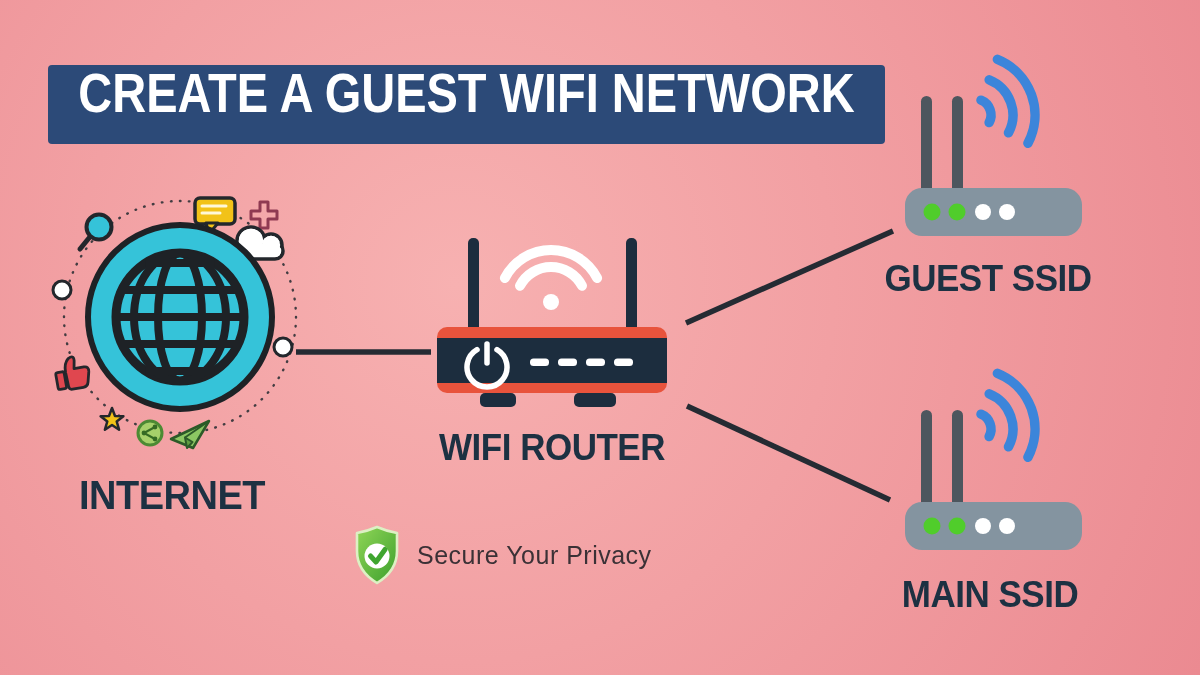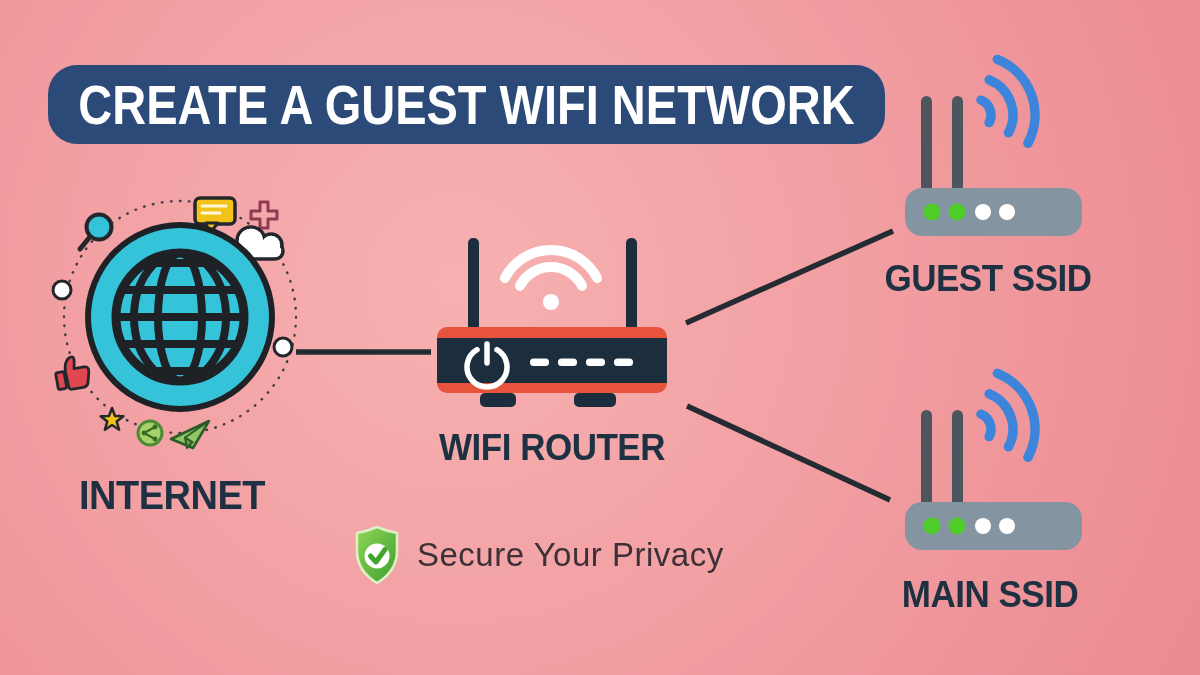--- a/index.html
+++ b/index.html
@@ -3,37 +3,37 @@
 <meta charset="utf-8">
 <style>
   html,body{margin:0;padding:0;background:#d8d8d8;}
   .stage{
     position:relative;width:1200px;height:675px;overflow:hidden;
     background:radial-gradient(circle at 38% 42%, #f7b1b1 0%, #f2a0a3 45%, #eb8a91 100%);
     font-family:"Liberation Sans", sans-serif;
   }
   .banner{
     position:absolute;left:48px;top:65px;width:837px;height:79px;
-    background:#2c4a78;border-radius:29px;
-    display:flex;align-items:center;justify-content:center;
+    background:#2c4a78;border-radius:4px;
+    display:flex;align-items:flex-start;justify-content:center;
   }
   .banner span{
     color:#ffffff;font-weight:bold;font-size:47px;letter-spacing:0px;
     display:inline-block;transform:scaleY(1.2);white-space:nowrap;
   }
   .abs{position:absolute;}
   .node-label{
     position:absolute;color:#1d3142;font-weight:bold;text-align:center;
     font-size:35px;letter-spacing:-0.5px;transform:scaleY(1.08);white-space:nowrap;
   }
   .privacy-row{
     position:absolute;left:352px;top:524px;display:flex;align-items:center;gap:15px;
   }
   .privacy-row .tagline{
-    color:#3b3136;font-size:33px;letter-spacing:0.5px;white-space:nowrap;
+    color:#3b3136;font-size:25px;letter-spacing:0.5px;white-space:nowrap;
   }
   svg{display:block;}
 </style>
 </head>
 <body>
 
 <div class="stage">
 
   <svg class="abs" style="left:0;top:0;" width="1200" height="675" viewBox="0 0 1200 675">
     <line x1="296" y1="352" x2="431" y2="352" stroke="#252b33" stroke-width="5.5"></line>

